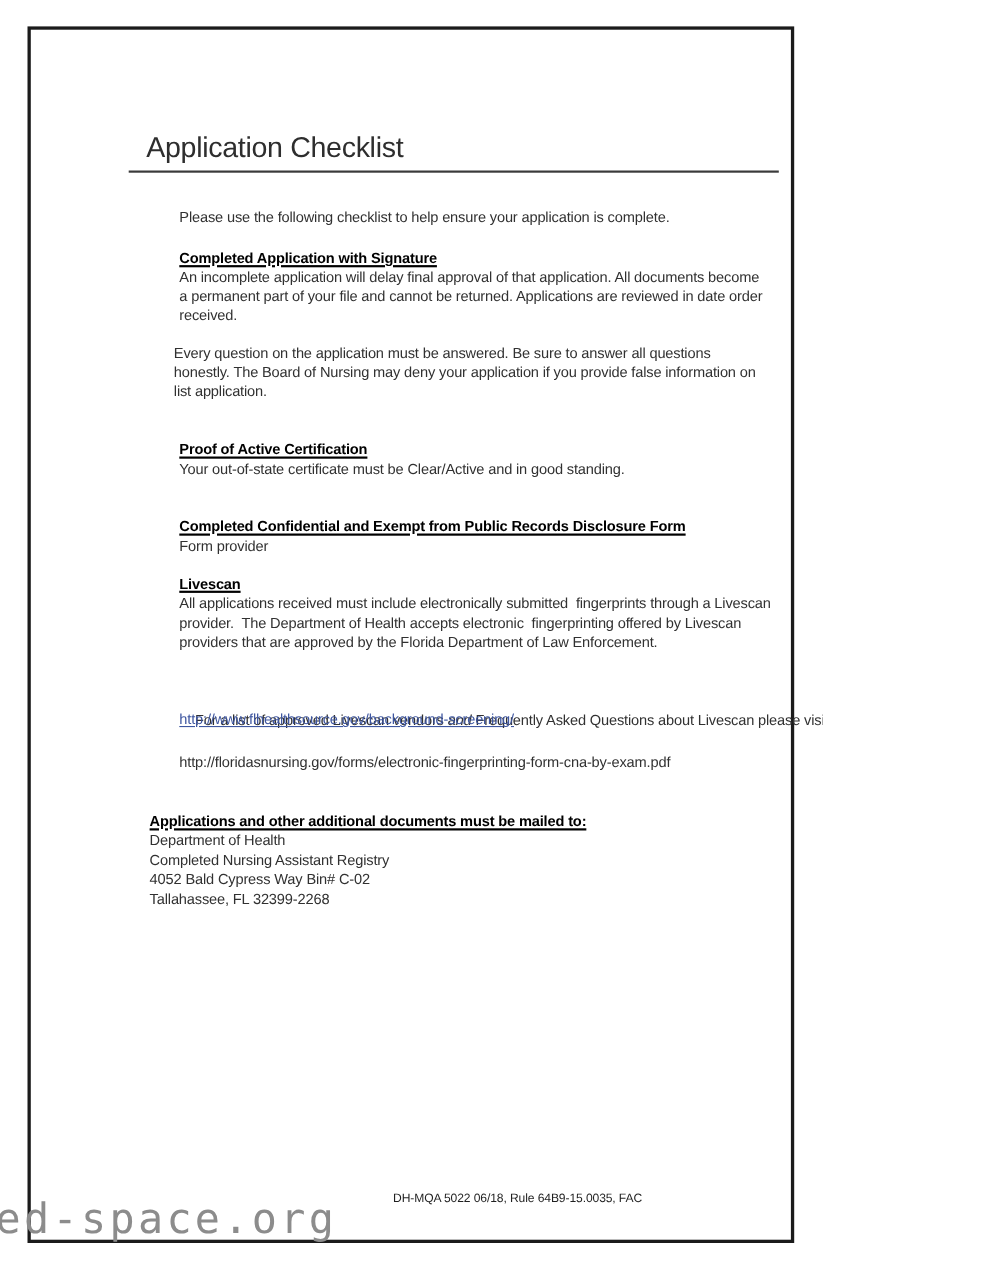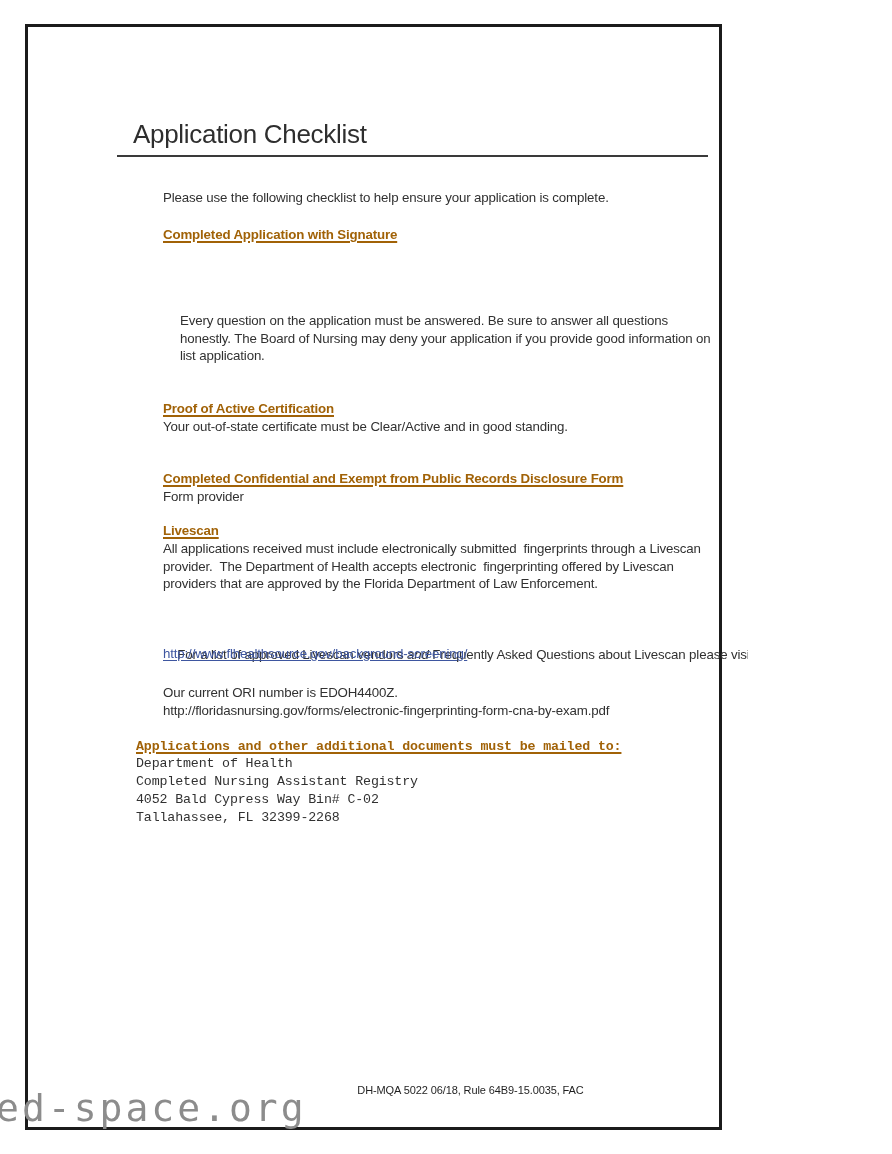--- a/index.html
+++ b/index.html
@@ -45,35 +45,35 @@
   .body-text {
     font-size: 13.3px;
     line-height: 17.5px;
     letter-spacing: -0.15px;
     color: #313131;
     margin-left: 30px;
   }
   .line { white-space: pre; }
   .sec-heading {
     font-weight: 700;
-    color: #a16207;
+    color: #000000;
     text-decoration: underline;
     text-decoration-thickness: 1.5px;
     text-underline-offset: 2px;
     white-space: pre;
   }
   .italic { font-style: italic; }
   .link {
     color: #3e56a0;
     text-decoration: underline;
     text-underline-offset: 2px;
     cursor: pointer;
     white-space: pre;
   }
-  .mail-block { margin-left: 3px; font-family: Liberation Mono, monospace; }
+  .mail-block { margin-left: 3px; }
   .mail-lines .line { line-height: 18px; }
   .footer {
     left: 133px;
     top: 1084px;
     width: 675px;
     text-align: center;
     font-size: 11px;
     letter-spacing: -0.1px;
     color: #1f1f1f;
     white-space: pre;
@@ -95,23 +95,28 @@
 <div class="page">
 
   <div class="frame"></div>
 
   <div class="abs title">Application Checklist</div>
   <div class="abs title-rule"></div>
 
   <div class="abs body-text line" style="left:133px; top:189px;">Please use the following checklist to help ensure your application is complete.</div>
 
   <div class="abs body-text sec-heading" style="left:133px; top:226px;">Completed Application with Signature</div>
-  <div class="abs body-text" style="left:150px; top:312px;">
+  <div class="abs body-text" style="left:133px; top:243px;">
+    <div class="line">An incomplete application will delay final approval of that application. All documents become</div>
+    <div class="line">a permanent part of your file and cannot be returned. Applications are reviewed in date order</div>
+    <div class="line">received.</div>
+  </div>
+  <div class="abs body-text" style="left:128px; top:312px;">
     <div class="line">Every question on the application must be answered. Be sure to answer all questions</div>
-    <div class="line">honestly. The Board of Nursing may deny your application if you provide good information on</div>
+    <div class="line">honestly. The Board of Nursing may deny your application if you provide false information on</div>
     <div class="line">list application.</div>
   </div>
 
   <div class="abs body-text sec-heading" style="left:133px; top:400px;">Proof of Active Certification</div>
   <div class="abs body-text" style="left:133px; top:418px;">
     <div class="line">Your out-of-state certificate must be Clear/Active and in good standing.</div>
   </div>
 
   <div class="abs body-text sec-heading" style="left:133px; top:470px;">Completed Confidential and Exempt from Public Records Disclosure Form</div>
   <div class="abs body-text" style="left:133px; top:488px;">
@@ -124,21 +129,20 @@
     <div class="line">provider.  The Department of Health accepts electronic  fingerprinting offered by Livescan</div>
     <div class="line">providers that are approved by the Florida Department of Law Enforcement.</div>
   </div>
 
   <div class="abs body-text line" style="left:133px; top:628px;">
     <span>For a list of approved Livescan vendors </span><span class="italic">and</span><span> Frequently Asked Questions about Livescan please visit our website at:</span>
   </div>
   <div class="abs body-text link" style="left:133px; top:645px;">http://www.flhealthsource.gov/background-screening/</div>
 
   <div class="abs body-text" style="left:133px; top:684px;">
-    <div class="line">Our current ORI number is EDOH4400Z.</div>
     <div class="line">http://floridasnursing.gov/forms/electronic-fingerprinting-form-cna-by-exam.pdf</div>
   </div>
 
   <div class="abs body-text mail-block" style="left:133px; top:738px;">
     <div class="sec-heading">Applications and other additional documents must be mailed to:</div>
   </div>
   <div class="abs body-text mail-block mail-lines" style="left:133px; top:755px;">
     <div class="line">Department of Health</div>
     <div class="line">Completed Nursing Assistant Registry</div>
     <div class="line">4052 Bald Cypress Way Bin# C-02</div>

